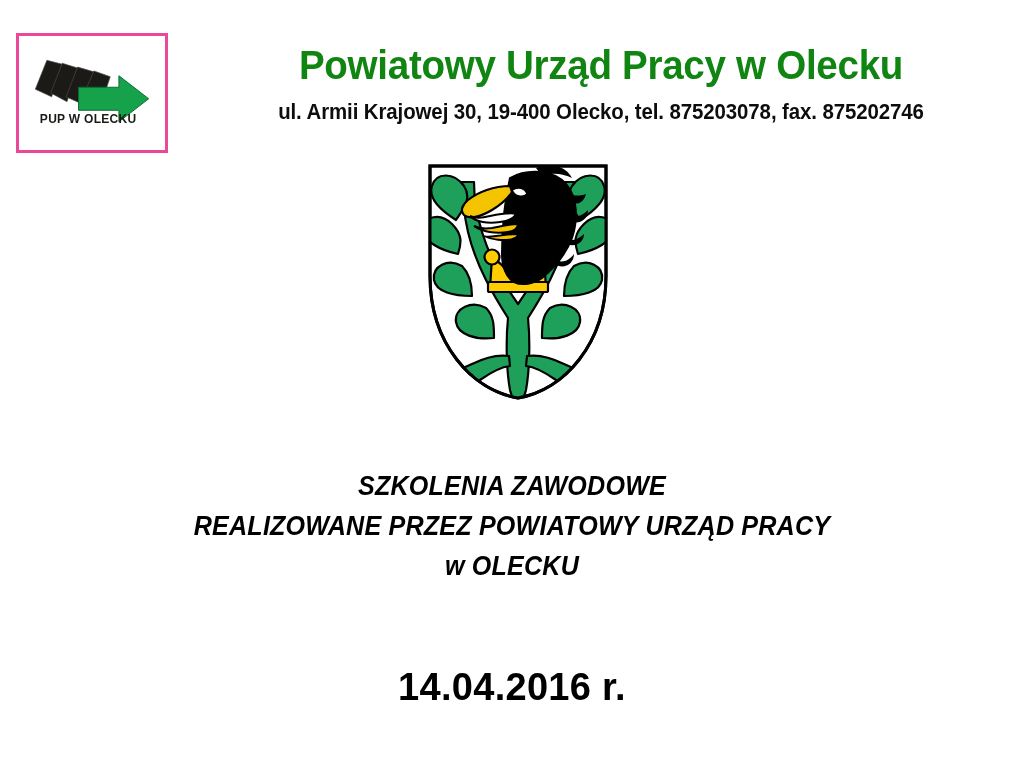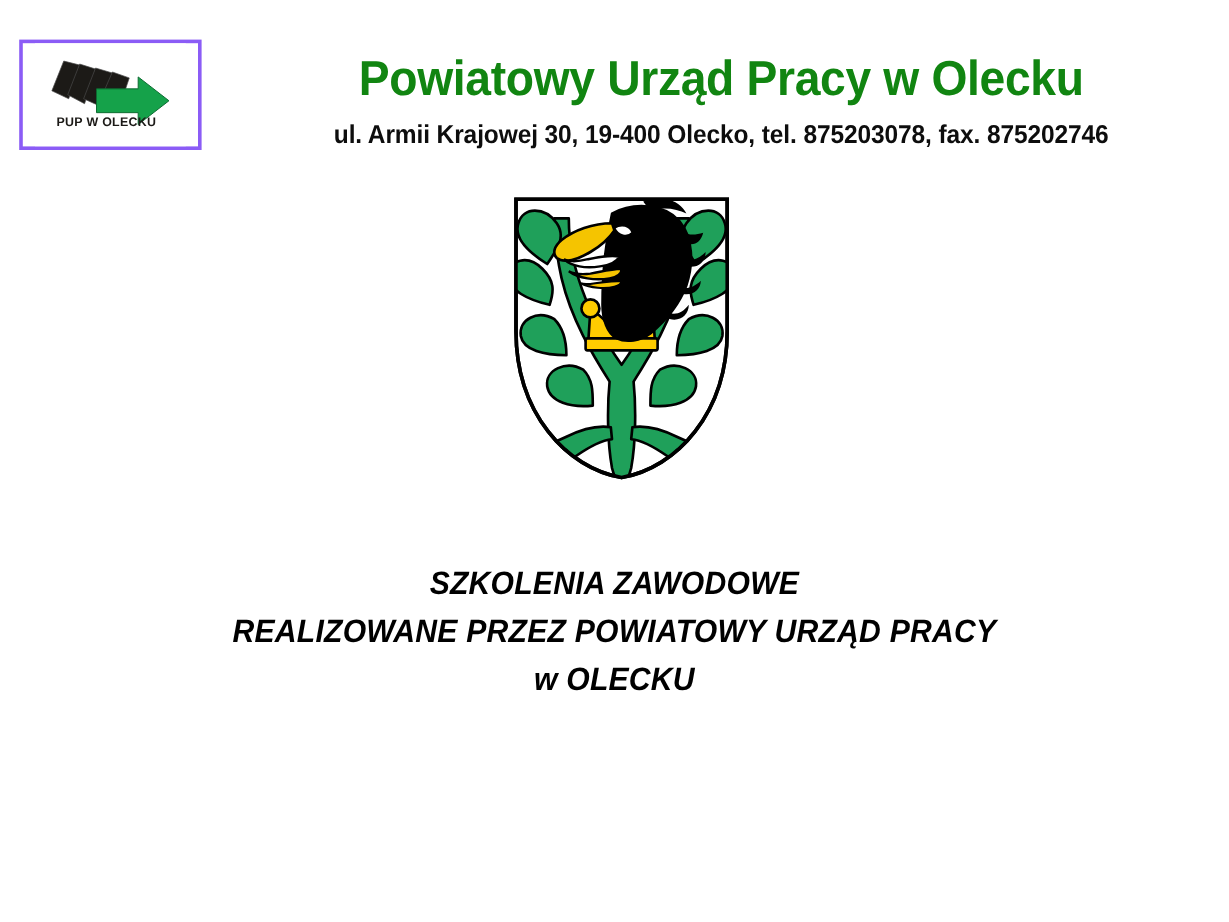--- a/index.html
+++ b/index.html
@@ -31,22 +31,22 @@
     top: 0;
     width: 1024px;
     height: 150px;
   }
 
   .logo-box {
     position: absolute;
     left: 16px;
     top: 33px;
     width: 152px;
-    height: 92px;
-    border: 3px solid #8b5cf6;
+    height: 120px;
+    border: 3px solid #ec4899;
     background: #ffffff;
     box-sizing: border-box;
   }
   .logo-svg {
     display: block;
     width: 100%;
     height: 100%;
   }
 
   .org-title {
@@ -261,14 +261,15 @@
       <path d="M16,8 L192,8 L192,118 C192,186 150,232 104,240 C58,232 16,186 16,118 Z" fill="none" stroke="#000000" stroke-width="3"></path>
     </svg>
   </div>
 
   <div class="subject-block">
     <div class="line">SZKOLENIA ZAWODOWE</div>
     <div class="line">REALIZOWANE PRZEZ POWIATOWY URZĄD PRACY</div>
     <div class="line">w OLECKU</div>
   </div>
 
+  <div class="event-date">14.04.2016 r.</div>
 
 </div>
 
 </body></html>

